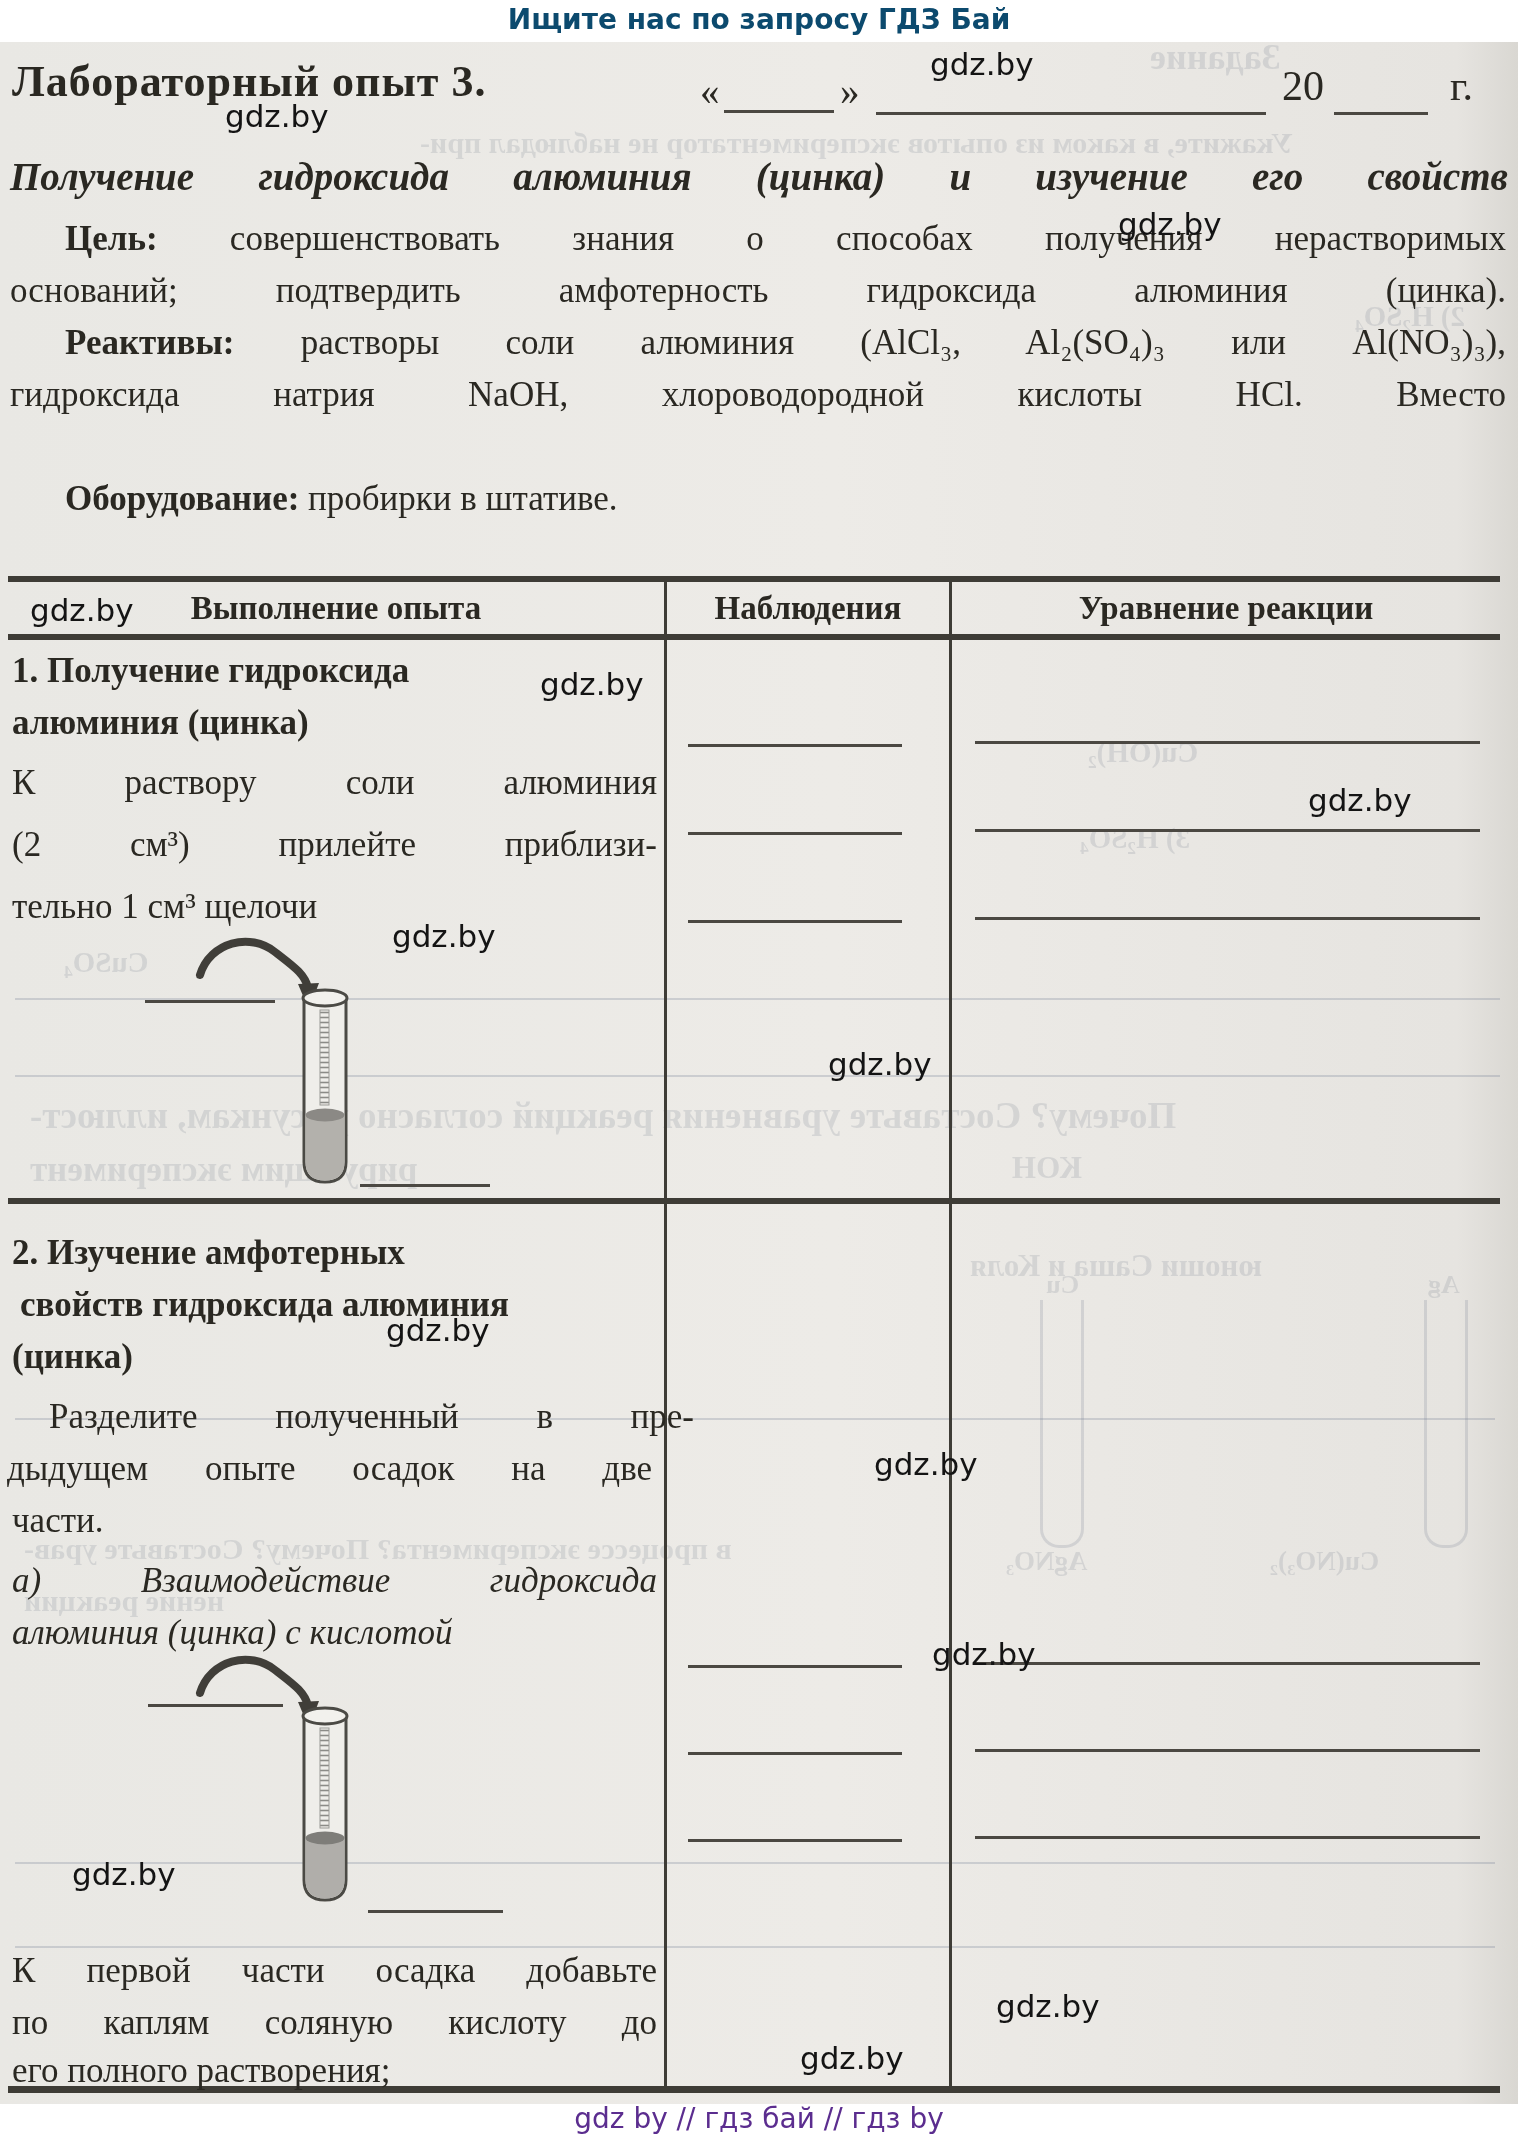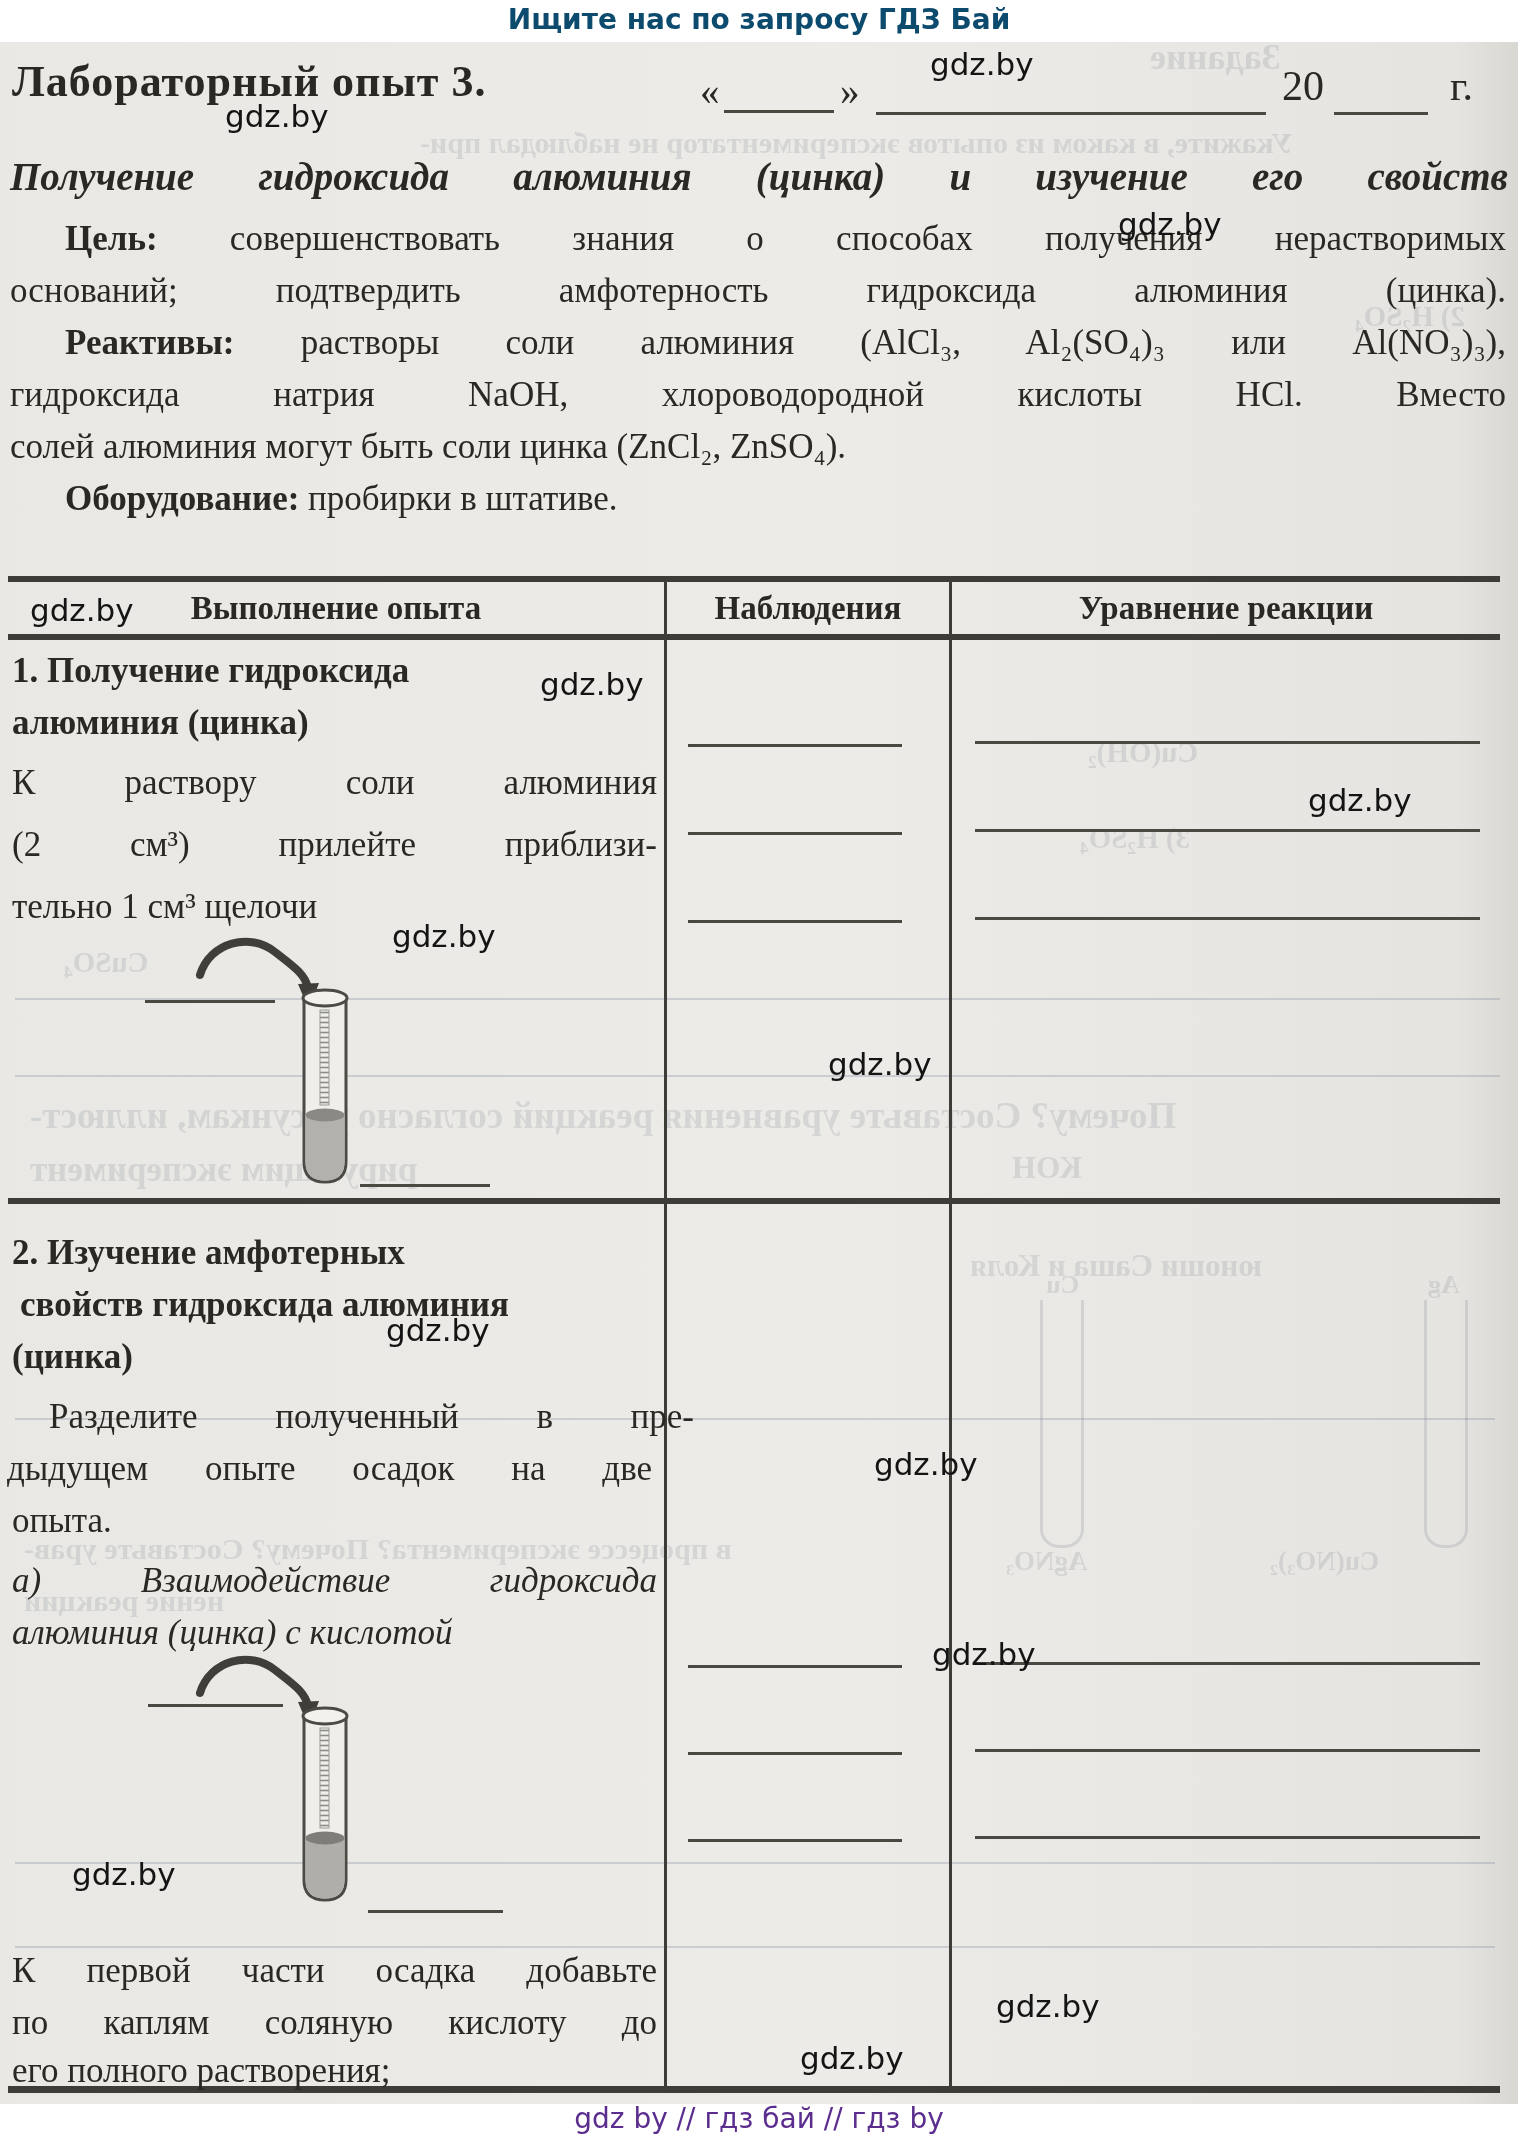--- a/index.html
+++ b/index.html
@@ -81,23 +81,20 @@
   </div>
   <div class="line jl" style="left:10px;top:270px;width:1496px;">
     <span>оснований; подтвердить амфотерность гидроксида алюминия (цинка).</span>
   </div>
   <div class="line jl" style="left:10px;top:322px;width:1496px;text-indent:55px;">
     <span class="bold">Реактивы:</span><span> растворы соли алюминия (AlCl₃, Al₂(SO₄)₃ или Al(NO₃)₃),</span>
   </div>
   <div class="line jl" style="left:10px;top:374px;width:1496px;">
     <span>гидроксида натрия NaOH, хлороводородной кислоты HCl. Вместо</span>
   </div>
-  <div class="line nw" style="left:10px;top:426px;">
-    <span>солей алюминия могут быть соли цинка (ZnCl₂, ZnSO₄).</span>
-  </div>
   <div class="line nw" style="left:10px;top:478px;text-indent:55px;">
     <span class="bold">Оборудование:</span><span> пробирки в штативе.</span>
   </div>
 
   <div class="hline" style="left:8px;top:576px;width:1492px;height:6px;"></div>
   <div class="hline" style="left:8px;top:634px;width:1492px;height:6px;"></div>
   <div class="hline" style="left:8px;top:1198px;width:1492px;height:6px;"></div>
   <div class="hline" style="left:8px;top:2086px;width:1492px;height:7px;"></div>
   <div class="vline" style="left:664px;top:576px;width:3px;height:1517px;"></div>
   <div class="vline" style="left:949px;top:576px;width:3px;height:1517px;"></div>
@@ -134,21 +131,21 @@
   <div class="blank" style="left:688px;top:920px;width:214px;"></div>
   <div class="blank" style="left:975px;top:741px;width:505px;"></div>
   <div class="blank" style="left:975px;top:829px;width:505px;"></div>
   <div class="blank" style="left:975px;top:917px;width:505px;"></div>
 
   <div class="line bold nw" style="left:12px;top:1232px;">2. Изучение амфотерных</div>
   <div class="line bold nw" style="left:20px;top:1284px;">свойств гидроксида алюминия</div>
   <div class="line bold nw" style="left:12px;top:1336px;">(цинка)</div>
   <div class="line jl" style="left:12px;top:1396px;width:645px;margin-left:37px;">Разделите полученный в пре-</div>
   <div class="line jl" style="left:7px;top:1448px;width:645px;">дыдущем опыте осадок на две</div>
-  <div class="line nw" style="left:12px;top:1500px;">опыта.</div>
+  <div class="line nw" style="left:12px;top:1500px;">части.</div>
   <div class="line ital jl" style="left:12px;top:1560px;width:645px;">а) Взаимодействие гидроксида</div>
   <div class="line ital nw" style="left:12px;top:1612px;">алюминия (цинка) с кислотой</div>
 
   <svg class="tube-svg" style="left:115px;top:1648px;" width="280" height="290" viewBox="0 0 280 290">
     <defs>
       <pattern id="hatch2" width="5" height="5" patternUnits="userSpaceOnUse">
         <line x1="0" y1="2.5" x2="5" y2="2.5" stroke="#8b8b87" stroke-width="1.6"></line>
       </pattern>
     </defs>
     <path d="M 85 45 C 95 12 135 2 160 22 C 178 36 190 44 193 58" fill="none" stroke="#403e39" stroke-width="8" stroke-linecap="round"></path>

